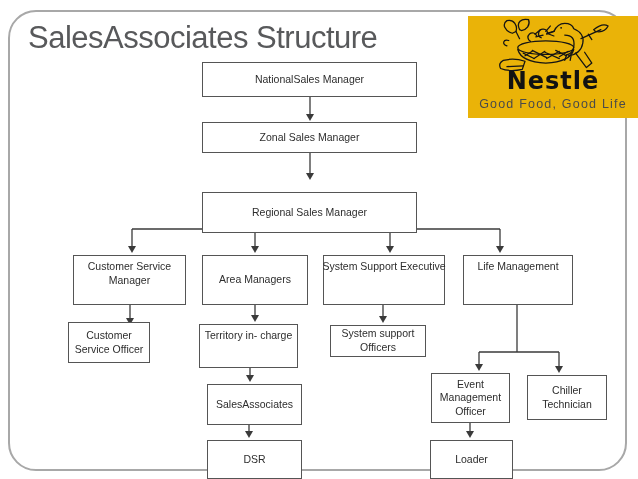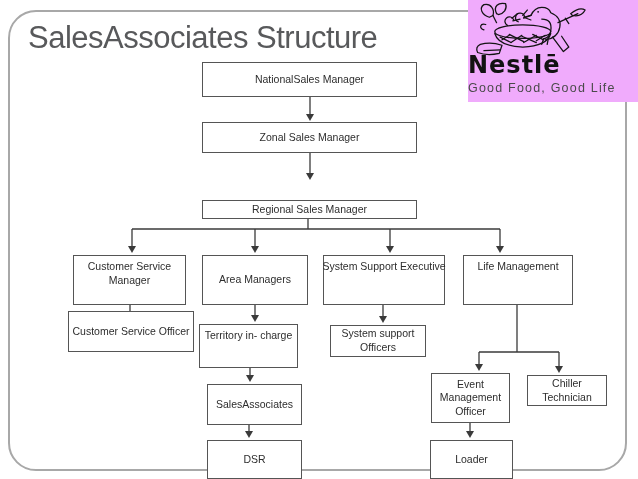--- a/index.html
+++ b/index.html
@@ -18,22 +18,22 @@
   .connectors{position:absolute;left:0;top:0;z-index:2;}
   .node{
     position:absolute;z-index:3;box-sizing:border-box;background:#fff;
     border:1px solid #555;color:#2d2d2d;font-size:10.5px;line-height:1.3;
     display:flex;align-items:center;justify-content:center;text-align:center;
     padding:8px 3px;
   }
   .node.top{align-items:flex-start;padding-top:4px;}
   .node.nowrap{white-space:nowrap;}
   .logo{
-    position:absolute;left:468px;top:0;width:170px;height:102px;background:#f0abfc;
-    z-index:4;display:flex;flex-direction:column;align-items:flex-start;
+    position:absolute;left:468px;top:16px;width:170px;height:102px;background:#eab308;
+    z-index:4;display:flex;flex-direction:column;align-items:center;
   }
   .logo svg{margin-top:1px;}
   .brand{
     font-family:"DejaVu Sans", sans-serif;font-weight:bold;font-size:24px;
     color:#121212;letter-spacing:1px;line-height:1;margin-top:-4px;
   }
   .tagline{
     font-size:12.5px;color:#4a4a4a;letter-spacing:1.2px;white-space:nowrap;
     margin-top:4px;
   }
@@ -83,41 +83,41 @@
       <path d="M246,375 L254,375 L250,382 Z"></path>
       <path d="M245,431 L253,431 L249,438 Z"></path>
       <path d="M466,431 L474,431 L470,438 Z"></path>
     </g>
   </svg>
 
   <div class="node" style="left:202px;top:62px;width:215px;height:35px">NationalSales Manager</div>
 
   <div class="node" style="left:202px;top:122px;width:215px;height:31px">Zonal Sales Manager</div>
 
-  <div class="node" style="left:202px;top:200px;width:215px;height:19px">Regional Sales Manager</div>
+  <div class="node" style="left:202px;top:192px;width:215px;height:41px">Regional Sales Manager</div>
 
   <div class="node top" style="left:73px;top:255px;width:113px;height:50px">Customer Service Manager</div>
 
   <div class="node" style="left:202px;top:255px;width:106px;height:50px">Area Managers</div>
 
   <div class="node top nowrap" style="left:323px;top:255px;width:122px;height:50px">System Support Executive</div>
 
   <div class="node top nowrap" style="left:463px;top:255px;width:110px;height:50px">Life Management</div>
 
-  <div class="node" style="left:68px;top:311px;width:126px;height:41px">Customer Service Officer</div>
+  <div class="node" style="left:68px;top:322px;width:82px;height:41px">Customer Service Officer</div>
 
   <div class="node top nowrap" style="left:199px;top:324px;width:99px;height:44px">Territory in- charge</div>
 
   <div class="node" style="left:330px;top:325px;width:96px;height:32px">System support Officers</div>
 
   <div class="node" style="left:207px;top:384px;width:95px;height:41px">SalesAssociates</div>
 
   <div class="node" style="left:431px;top:373px;width:79px;height:50px">Event Management Officer</div>
 
-  <div class="node" style="left:527px;top:375px;width:80px;height:31px">Chiller Technician</div>
+  <div class="node" style="left:527px;top:375px;width:80px;height:45px">Chiller Technician</div>
 
   <div class="node" style="left:207px;top:440px;width:95px;height:39px">DSR</div>
 
   <div class="node" style="left:430px;top:440px;width:83px;height:39px">Loader</div>
 
   <div class="logo">
     <svg width="124" height="56" viewBox="0 0 130 62">
       <g stroke="#141414" stroke-width="1.4" fill="none" stroke-linecap="round" stroke-linejoin="round">
 
         <path d="M20,18 C12,16 8,8 14,4 C22,2 26,10 24,16 Z"></path>

